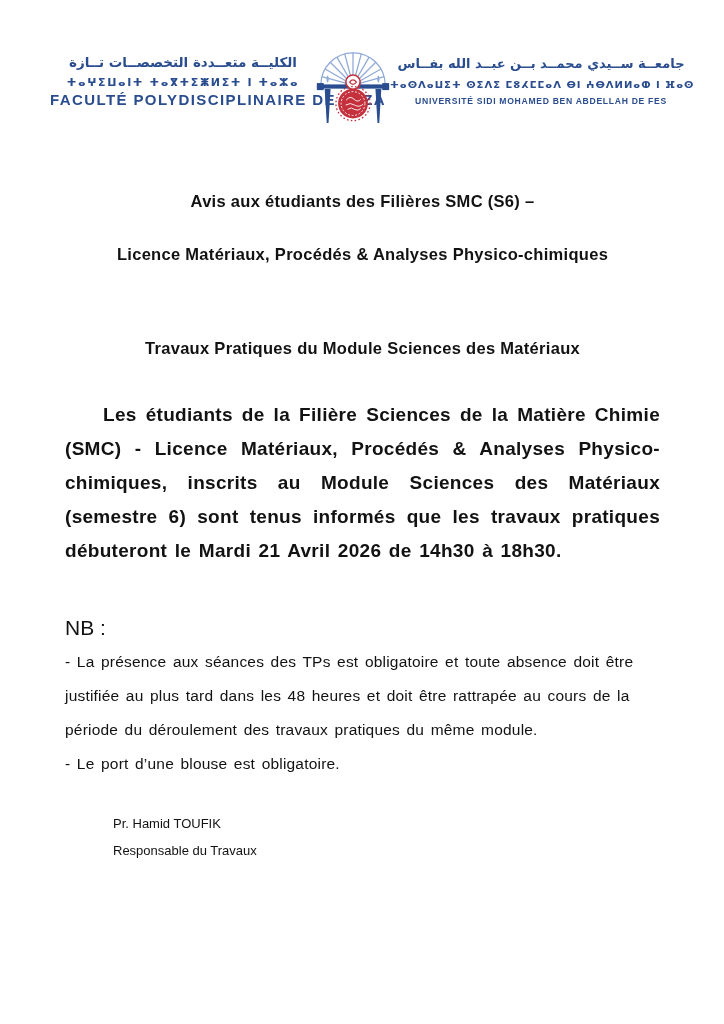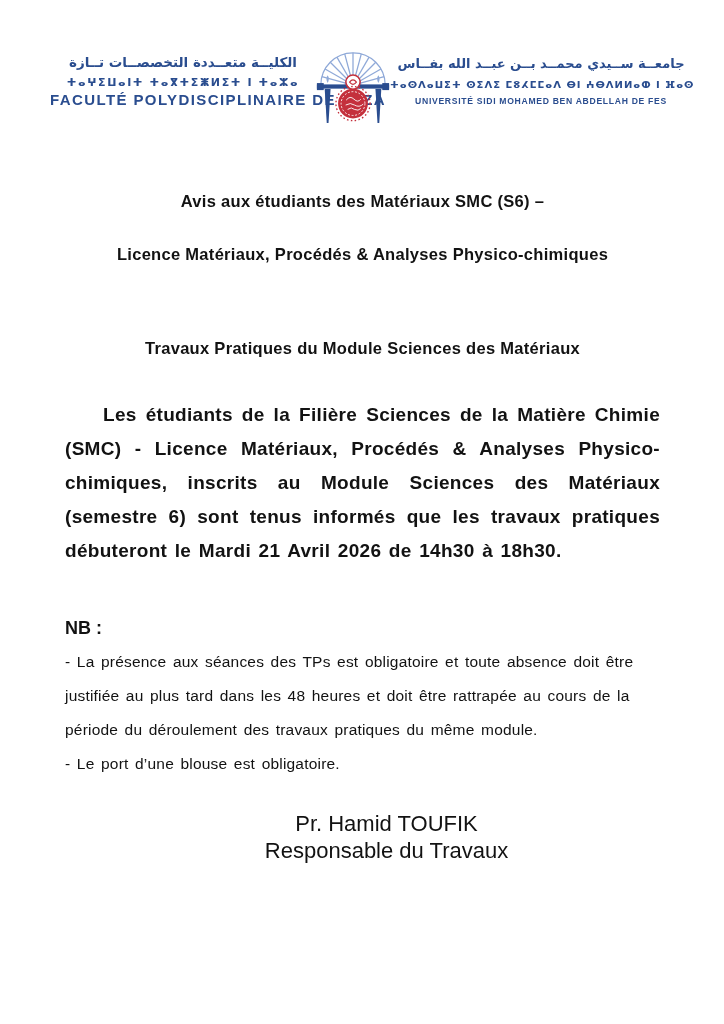--- a/index.html
+++ b/index.html
@@ -73,36 +73,36 @@
     font-weight:bold;
     font-size:19px;
     line-height:34px;
     text-align:justify;
     text-indent:38px;
     letter-spacing:0.3px;
     word-spacing:2px;
   }
   .nb-label {
     margin-top:43px;
-    font-weight:bold;
-    font-size:18px;
+    font-weight:normal;
+    font-size:21px;
     line-height:34px;
   }
   .nb-item {
     font-size:15.5px;
     line-height:34px;
     letter-spacing:0.2px;
     word-spacing:2px;
     text-align:left;
   }
   .signature {
     margin-top:29px;
-    text-align:center;
+    text-align:left;
     padding-left:48px;
-    font-size:22px;
+    font-size:13px;
     line-height:27px;
   }
 </style>
 </head>
 <body>
 
 <div class="page">
 
   <header class="header">
 
@@ -159,21 +159,21 @@
 
     <div class="hblock right">
       <div class="arabic">جامعــة ســيدي محمــد بــن عبــد الله بفــاس</div>
       <div class="tifinagh">ⵜⴰⵙⴷⴰⵡⵉⵜ ⵙⵉⴷⵉ ⵎⵓⵃⵎⵎⴰⴷ ⴱⵏ ⵄⴱⴷⵍⵍⴰⵀ ⵏ ⴼⴰⵙ</div>
       <div class="french">UNIVERSITÉ SIDI MOHAMED BEN ABDELLAH DE FES</div>
     </div>
 
   </header>
 
   <main class="content">
-    <p class="title1">Avis aux étudiants des Matériaux SMC (S6) –</p>
+    <p class="title1">Avis aux étudiants des Filières SMC (S6) –</p>
     <p class="title2">Licence Matériaux, Procédés &amp; Analyses Physico-chimiques</p>
     <p class="subject">Travaux Pratiques du Module Sciences des Matériaux</p>
     <p class="para">Les étudiants de la Filière Sciences de la Matière Chimie (SMC) - Licence Matériaux, Procédés &amp; Analyses Physico-chimiques, inscrits au Module Sciences des Matériaux (semestre 6) sont tenus informés que les travaux pratiques débuteront le Mardi 21 Avril 2026 de 14h30 à 18h30.</p>
     <p class="nb-label">NB :</p>
     <p class="nb-item">- La présence aux séances des TPs est obligatoire et toute absence doit être justifiée au plus tard dans les 48 heures et doit être rattrapée au cours de la période du déroulement des travaux pratiques du même module.</p>
     <p class="nb-item">- Le port d’une blouse est obligatoire.</p>
     <div class="signature">
       <p>Pr. Hamid TOUFIK</p>
       <p>Responsable du Travaux</p>
     </div>

